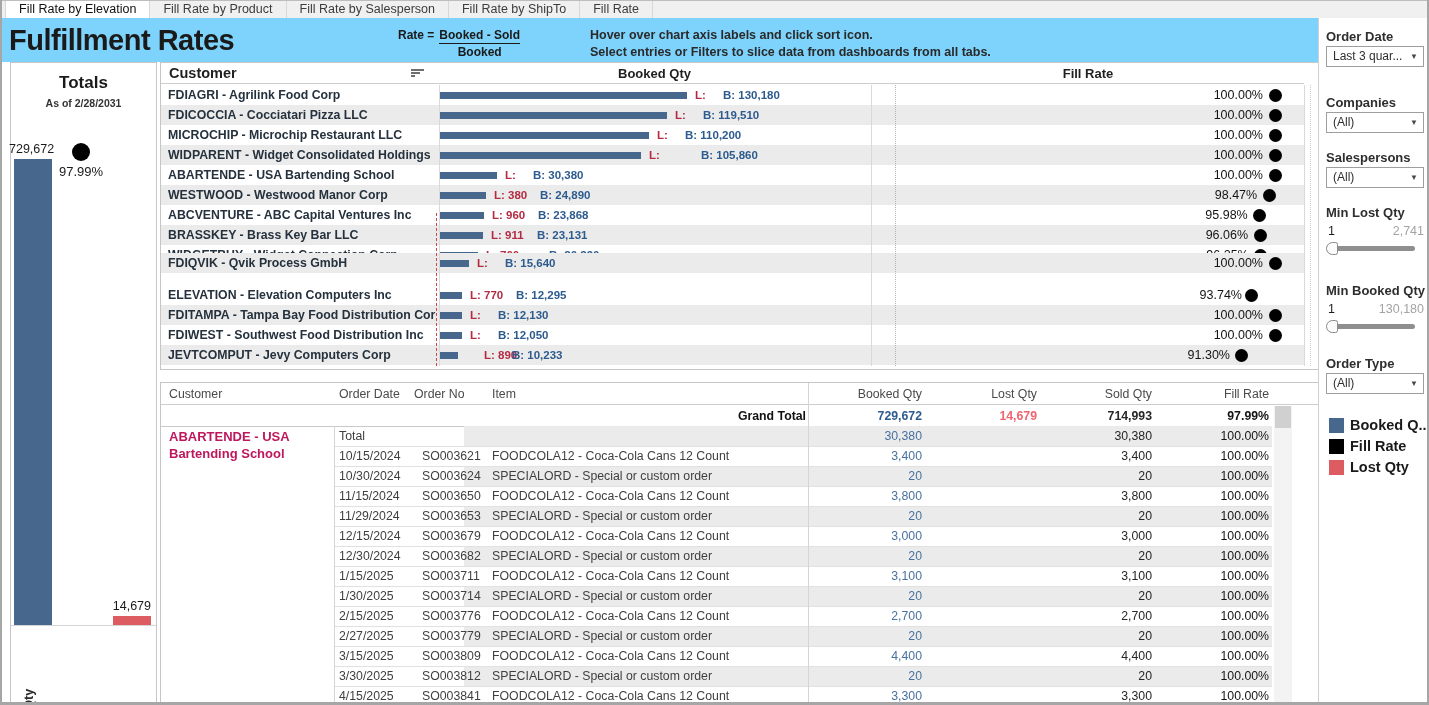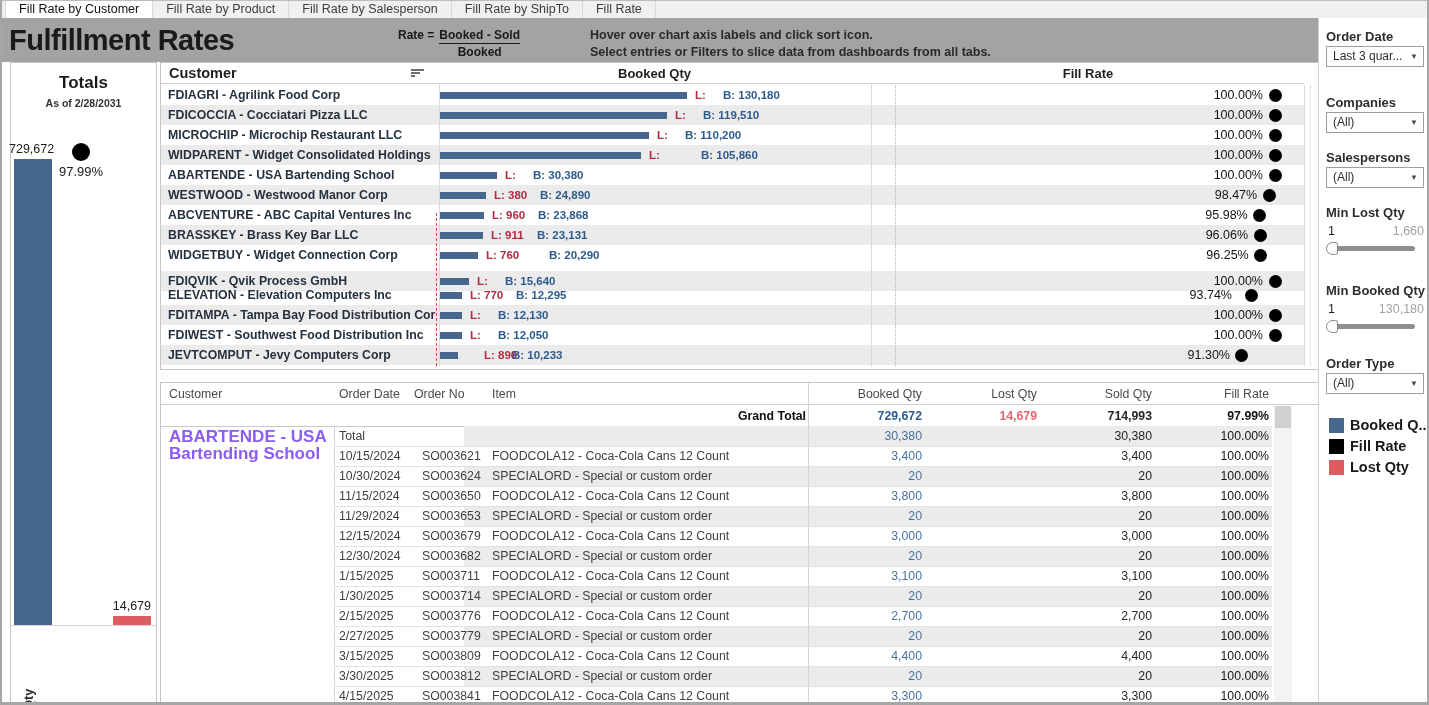--- a/index.html
+++ b/index.html
@@ -9,21 +9,21 @@
           border-left:2px solid #a6a6a6; border-right:2px solid #a6a6a6; border-bottom:3px solid #a6a6a6; }
 
   
   .tabbar { position:absolute; left:0; top:0; width:100%; height:18px; background:#f0f0f0;
             border-top:1px solid #bdbdbd; display:flex; padding-left:3px; }
   .tab { height:18px; line-height:17px; padding:0 13px; font-size:12.5px; color:#3c3c3c;
          border-right:1px solid #d8d8d8; white-space:nowrap; cursor:default; }
   .tab.active { background:#fff; color:#111; border-left:1px solid #d8d8d8; }
 
   
-  .titlebar { position:absolute; left:0; top:18px; width:1316px; height:44px; background:#a3a3a3; }
+  .titlebar { position:absolute; left:0; top:18px; width:1316px; height:44px; background:#7dd3fc; }
   .page-title { position:absolute; left:7px; top:6px; font-size:29px; font-weight:800; color:#1a1a1a; letter-spacing:-0.5px; }
   .formula { position:absolute; left:396px; top:10px; font-size:12px; font-weight:700; color:#1a1a1a; }
   .formula .frac { display:inline-block; text-align:center; vertical-align:top; margin-left:5px; }
   .formula .num { display:block; border-bottom:1px solid #1a1a1a; padding-bottom:1px; }
   .formula .den { display:block; padding-top:1px; }
   .instructions { position:absolute; left:588px; top:9px; font-size:12.5px; font-weight:700; color:#2a2a2a; line-height:17px; }
 
   
   .totals-panel { position:absolute; left:8px; top:62px; width:147px; height:641px;
                   border:1px solid #c6c6c6; background:#fff; }
@@ -76,21 +76,21 @@
   .c-date  { left:178px; width:72px; }
   .c-order { left:261px; width:76px; }
   .c-item  { left:331px; width:312px; overflow:hidden; }
   .c-booked{ left:661px; width:100px; text-align:right; color:#48719f; }
   .c-lost  { left:776px; width:100px; text-align:right; color:#ee6570; }
   .c-sold  { left:891px; width:100px; text-align:right; color:#262626; }
   .c-fillr { left:1008px; width:100px; text-align:right; color:#141414; }
   .gt-label { left:445px; width:200px; text-align:right; font-weight:800; color:#111; }
   .bold { font-weight:800; }
   .gt-booked { color:#2d5b8e; } .gt-lost { color:#ee6570; }
-  .cust-cell { position:absolute; left:8px; top:45px; width:160px; font-size:17px; font-weight:700; color:#8b5cf6; line-height:17px; }
+  .cust-cell { position:absolute; left:8px; top:45px; width:160px; font-size:13px; font-weight:700; color:#be185d; line-height:17px; }
   .hline { position:absolute; height:0; border-top:1px solid #e1e1e1; }
   .hline.dark { border-top:1px solid #c9c9c9; }
   .scroll-track { position:absolute; left:1113px; top:23px; width:18px; height:297px; background:#f3f3f3; }
   .scroll-thumb { position:absolute; left:1px; top:0; width:16px; height:22px; background:#d0d0d0; cursor:pointer; }
 
   
   .rightcol { position:absolute; left:1316px; top:18px; width:109px; height:687px; background:#fff; border-left:1px solid #cfcfcf; }
   .flabel { position:absolute; left:7px; font-size:13px; font-weight:700; color:#2e2e2e; white-space:nowrap; }
   .dd { position:absolute; left:7px; width:98px; height:21px; background:#fff; border:1px solid #9e9e9e;
         font-size:12px; line-height:19px; color:#2e2e2e; padding-left:6px; cursor:pointer; white-space:nowrap; overflow:hidden; }
@@ -103,21 +103,21 @@
   .legend-item { position:absolute; left:10px; height:16px; }
   .legend-item .sw { position:absolute; left:0; top:0; width:15px; height:15px; }
   .legend-item .lg-label { position:absolute; left:21px; top:-1px; font-size:14.5px; font-weight:800; color:#1a1a1a; white-space:nowrap; }
 </style>
 </head>
 <body>
 
 <div id="root">
 
   <div class="tabbar">
-    <div class="tab active">Fill Rate by Customer</div>
+    <div class="tab active">Fill Rate by Elevation</div>
     <div class="tab">Fill Rate by Product</div>
     <div class="tab">Fill Rate by Salesperson</div>
     <div class="tab">Fill Rate by ShipTo</div>
     <div class="tab">Fill Rate</div>
   </div>
 
   <div class="titlebar">
     <div class="page-title">Fulfillment Rates</div>
     <div class="formula">
       <span>Rate =</span><span class="frac"><span class="num">Booked - Sold</span><span class="den">Booked</span></span>
@@ -256,42 +256,42 @@
           <div class="cbar-cell">
             <div class="bar" style="width: 39px;"></div>
             <span class="llab" style="left: 47px;">L: 760</span>
             <span class="blab" style="left: 94px; padding-left: 16px;">B: 20,290</span>
           </div>
           <div class="cfill-cell">
             <span class="dot" style="left: 382.25px;"></span>
             <span class="pct" style="right: 55.25px;">96.25%</span>
           </div>
         </div>
-        <div class="crow banded" style="top: 208px;">
+        <div class="crow banded" style="top: 190px;">
           <div class="cname">FDIQVIK  -  Qvik Process GmbH</div>
           <div class="cbar-cell">
             <div class="bar" style="width: 30px;"></div>
             <span class="llab" style="left: 38px;">L:</span>
             <span class="blab" style="left: 66px;">B: 15,640</span>
           </div>
           <div class="cfill-cell">
             <span class="dot" style="left: 396.5px;"></span>
             <span class="pct" style="right: 41px;">100.00%</span>
           </div>
         </div>
         <div class="crow" style="top: 222px;">
           <div class="cname">ELEVATION  -  Elevation Computers Inc</div>
           <div class="cbar-cell">
             <div class="bar" style="width: 23px;"></div>
             <span class="llab" style="left: 31px;">L: 770</span>
             <span class="blab" style="left: 77px;">B: 12,295</span>
           </div>
           <div class="cfill-cell">
             <span class="dot" style="left: 372.712px;"></span>
-            <span class="pct" style="right: 72px;">93.74%</span>
+            <span class="pct" style="right: 62px;">93.74%</span>
           </div>
         </div>
         <div class="crow banded" style="top: 242px;">
           <div class="cname">FDITAMPA  -  Tampa Bay Food Distribution Corp</div>
           <div class="cbar-cell">
             <div class="bar" style="width: 23px;"></div>
             <span class="llab" style="left: 31px;">L:</span>
             <span class="blab" style="left: 59px;">B: 12,130</span>
           </div>
           <div class="cfill-cell">
@@ -510,21 +510,21 @@
     </div>
 
     <div class="flabel" style="top:132px;">Salespersons</div>
     <div class="dd" style="top:149px;">
       <span>(All)</span><span class="caret">▼</span>
     </div>
 
     <div class="flabel" style="top:187px;">Min Lost Qty</div>
     <div class="mm" style="top:206px;">
       <span>1</span>
-      <span class="max">1,660</span>
+      <span class="max">2,741</span>
     </div>
     <div class="slider" style="top:228px;">
       <div class="handle"></div>
     </div>
 
     <div class="flabel" style="top:265px;">Min Booked Qty</div>
     <div class="mm" style="top:284px;">
       <span>1</span>
       <span class="max">130,180</span>
     </div>

